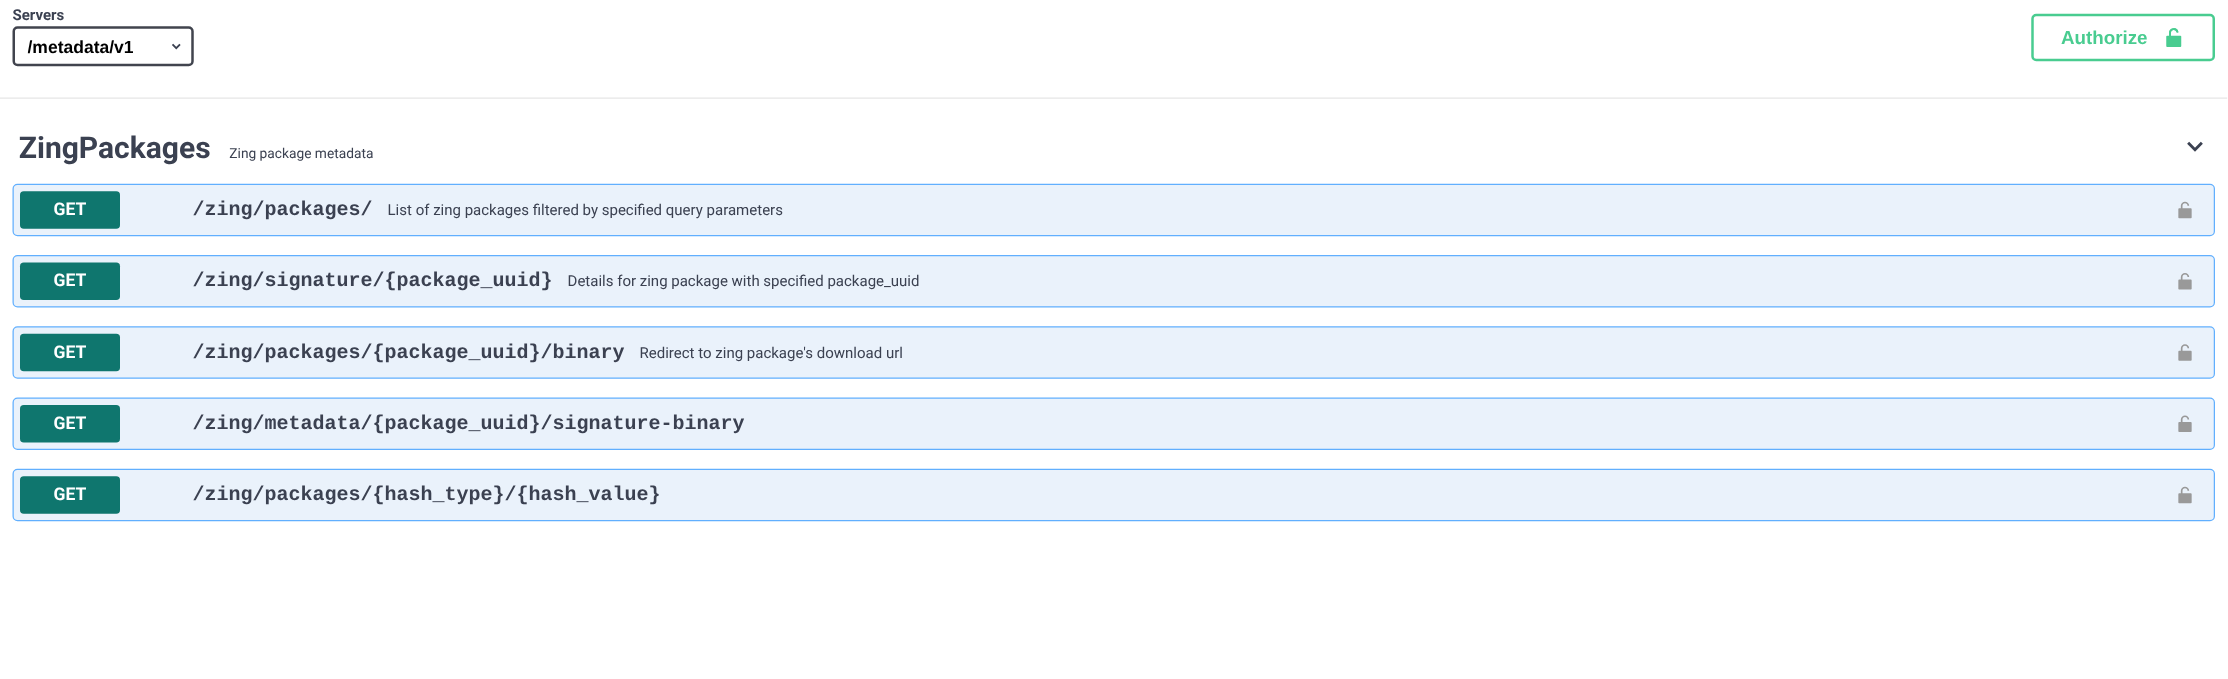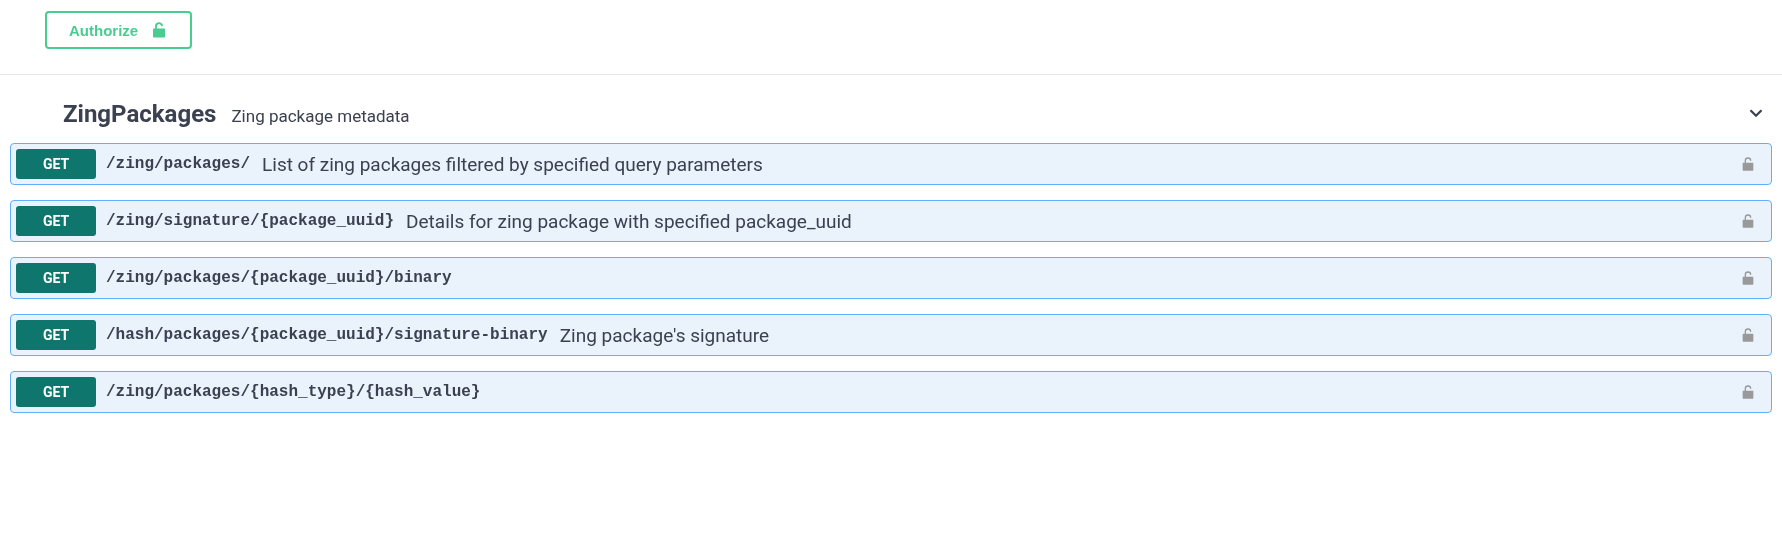--- a/index.html
+++ b/index.html
@@ -67,34 +67,33 @@
     .authorize-btn svg { fill: #49cc90; }
     .section {
       padding: 20px 10px 10px 10px;
     }
     .section-header {
       display: flex;
       align-items: flex-end;
       justify-content: space-between;
       padding: 5px 5px 15px 5px;
       cursor: pointer;
-      margin-left: 48px;
     }
     .section-title-wrap {
       display: flex;
       align-items: baseline;
       gap: 15px;
     }
     .section-title {
       font-size: 24px;
       font-weight: 700;
       color: #3b4151;
     }
     .section-desc {
-      font-size: 17px;
+      font-size: 11px;
       color: #3b4151;
     }
     .section-chevron svg { stroke: #3b4151; }
     .op-list {
       display: flex;
       flex-direction: column;
       gap: 15px;
       padding: 0 0 10px 0;
     }
     .op {
@@ -117,38 +116,50 @@
       padding: 7px 0;
       margin-right: 10px;
     }
     .op-path {
       font-family: "Courier New", monospace;
       font-size: 16px;
       font-weight: 600;
       color: #3b4151;
       margin-right: 12px;
       word-break: break-all;
+      margin-left: 48px;
     }
     .op-desc {
-      font-size: 19px;
+      font-size: 12px;
       color: #3b4151;
       flex: 1;
     }
     .op-lock {
       margin-left: auto;
       margin-right: 10px;
       display: flex;
       align-items: center;
     }
     .op-lock svg { fill: #999999; }
   </style>
 </head>
 <body>
 
 <div class="top-bar">
+  <div class="servers-block">
+    <span class="servers-label">Servers</span>
+    <div class="select-wrap">
+      <select class="server-select">
+        <option>/metadata/v1</option>
+      </select>
+      <svg class="chev" width="12" height="12" viewBox="0 0 24 24" fill="none" stroke="#3b4151" stroke-width="3">
+          <polyline points="6 9 12 15 18 9"></polyline>
+        </svg>
+    </div>
+  </div>
   <button class="authorize-btn">
     <span>Authorize</span>
     <svg width="18" height="18" viewBox="0 0 24 24">
         <path d="M17 10H7V7a5 5 0 0 1 10 0h-2a3 3 0 0 0-6 0v3H5a1 1 0 0 0-1 1v10a1 1 0 0 0 1 1h14a1 1 0 0 0 1-1V11a1 1 0 0 0-1-1h-2zM6 20v-8h12v8H6z" transform="translate(0,0)"></path>
         <path d="M12 2a5 5 0 0 1 5 5h-2a3 3 0 0 0-6 0v3h10a1 1 0 0 1 1 1v10a1 1 0 0 1-1 1H5a1 1 0 0 1-1-1V11a1 1 0 0 1 1-1h2V7a5 5 0 0 1 5-5z" fill="none"></path>
         <path d="M7 10V7a5 5 0 0 1 9.9-1H14.8A3 3 0 0 0 9 7v3H7zm-2 1h14v10H5V11z"></path>
       </svg>
 
   </button>
 </div>
@@ -186,31 +197,31 @@
         <span class="op-lock">
           <svg width="16" height="18" viewBox="0 0 24 24">
             <path d="M17 10V7a5 5 0 0 0-10 0v3H5a1 1 0 0 0-1 1v10a1 1 0 0 0 1 1h14a1 1 0 0 0 1-1V11a1 1 0 0 0-1-1h-2zM9 7a3 3 0 0 1 6 0v3H9V7zm9 13H6v-8h12v8z" fill="none"></path>
             <path d="M12 2a5 5 0 0 1 5 5h-2a3 3 0 0 0-6 0v3h10a1 1 0 0 1 1 1v10a1 1 0 0 1-1 1H5a1 1 0 0 1-1-1V11a1 1 0 0 1 1-1h2V7a5 5 0 0 1 5-5z"></path>
           </svg>
         </span>
       </div>
       <div class="op">
         <span class="op-method">GET</span>
         <span class="op-path">/zing/packages/{package_uuid}/binary</span>
-        <span class="op-lock">
-          <svg width="16" height="18" viewBox="0 0 24 24">
-            <path d="M17 10V7a5 5 0 0 0-10 0v3H5a1 1 0 0 0-1 1v10a1 1 0 0 0 1 1h14a1 1 0 0 0 1-1V11a1 1 0 0 0-1-1h-2zM9 7a3 3 0 0 1 6 0v3H9V7zm9 13H6v-8h12v8z" fill="none"></path>
-            <path d="M12 2a5 5 0 0 1 5 5h-2a3 3 0 0 0-6 0v3h10a1 1 0 0 1 1 1v10a1 1 0 0 1-1 1H5a1 1 0 0 1-1-1V11a1 1 0 0 1 1-1h2V7a5 5 0 0 1 5-5z"></path>
-          </svg>
-        </span>
-      </div>
-      <div class="op">
-        <span class="op-method">GET</span>
-        <span class="op-path">/hash/packages/{package_uuid}/signature-binary</span>
-        <span class="op-desc">Zing package's signature</span>
+        <span class="op-desc">Redirect to zing package's download url</span>
+        <span class="op-lock">
+          <svg width="16" height="18" viewBox="0 0 24 24">
+            <path d="M17 10V7a5 5 0 0 0-10 0v3H5a1 1 0 0 0-1 1v10a1 1 0 0 0 1 1h14a1 1 0 0 0 1-1V11a1 1 0 0 0-1-1h-2zM9 7a3 3 0 0 1 6 0v3H9V7zm9 13H6v-8h12v8z" fill="none"></path>
+            <path d="M12 2a5 5 0 0 1 5 5h-2a3 3 0 0 0-6 0v3h10a1 1 0 0 1 1 1v10a1 1 0 0 1-1 1H5a1 1 0 0 1-1-1V11a1 1 0 0 1 1-1h2V7a5 5 0 0 1 5-5z"></path>
+          </svg>
+        </span>
+      </div>
+      <div class="op">
+        <span class="op-method">GET</span>
+        <span class="op-path">/zing/metadata/{package_uuid}/signature-binary</span>
         <span class="op-lock">
           <svg width="16" height="18" viewBox="0 0 24 24">
             <path d="M17 10V7a5 5 0 0 0-10 0v3H5a1 1 0 0 0-1 1v10a1 1 0 0 0 1 1h14a1 1 0 0 0 1-1V11a1 1 0 0 0-1-1h-2zM9 7a3 3 0 0 1 6 0v3H9V7zm9 13H6v-8h12v8z" fill="none"></path>
             <path d="M12 2a5 5 0 0 1 5 5h-2a3 3 0 0 0-6 0v3h10a1 1 0 0 1 1 1v10a1 1 0 0 1-1 1H5a1 1 0 0 1-1-1V11a1 1 0 0 1 1-1h2V7a5 5 0 0 1 5-5z"></path>
           </svg>
         </span>
       </div>
       <div class="op">
         <span class="op-method">GET</span>
         <span class="op-path">/zing/packages/{hash_type}/{hash_value}</span>

